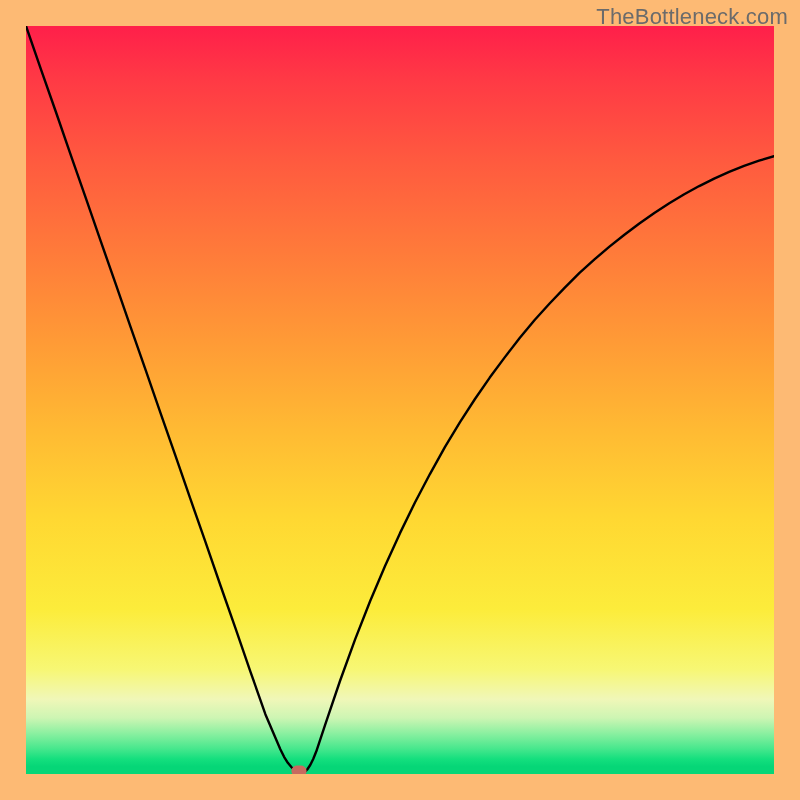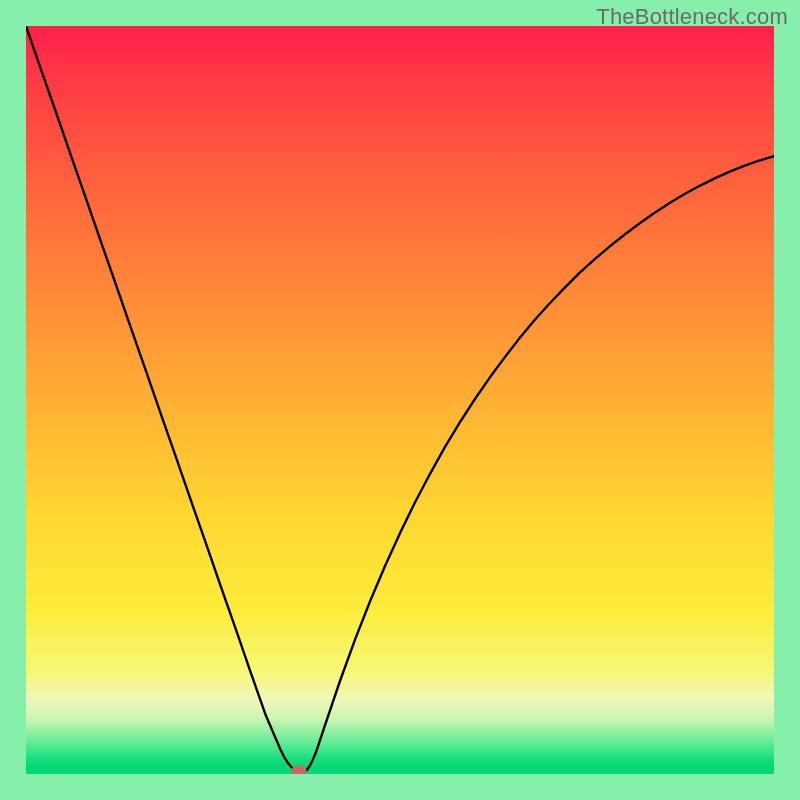--- a/index.html
+++ b/index.html
@@ -9,21 +9,21 @@
     height: 800px;
     background: #000;
     overflow: hidden;
   }
   .outer {
     position: absolute;
     top: 0;
     left: 0;
     width: 800px;
     height: 800px;
-    background: #86efac;
+    background: #fdba74;
   }
   .watermark {
     position: absolute;
     top: 4px;
     right: 12px;
     color: #6b6b6b;
     font-family: Arial, Helvetica, sans-serif;
     font-size: 22px;
     letter-spacing: 0.2px;
     user-select: none;

